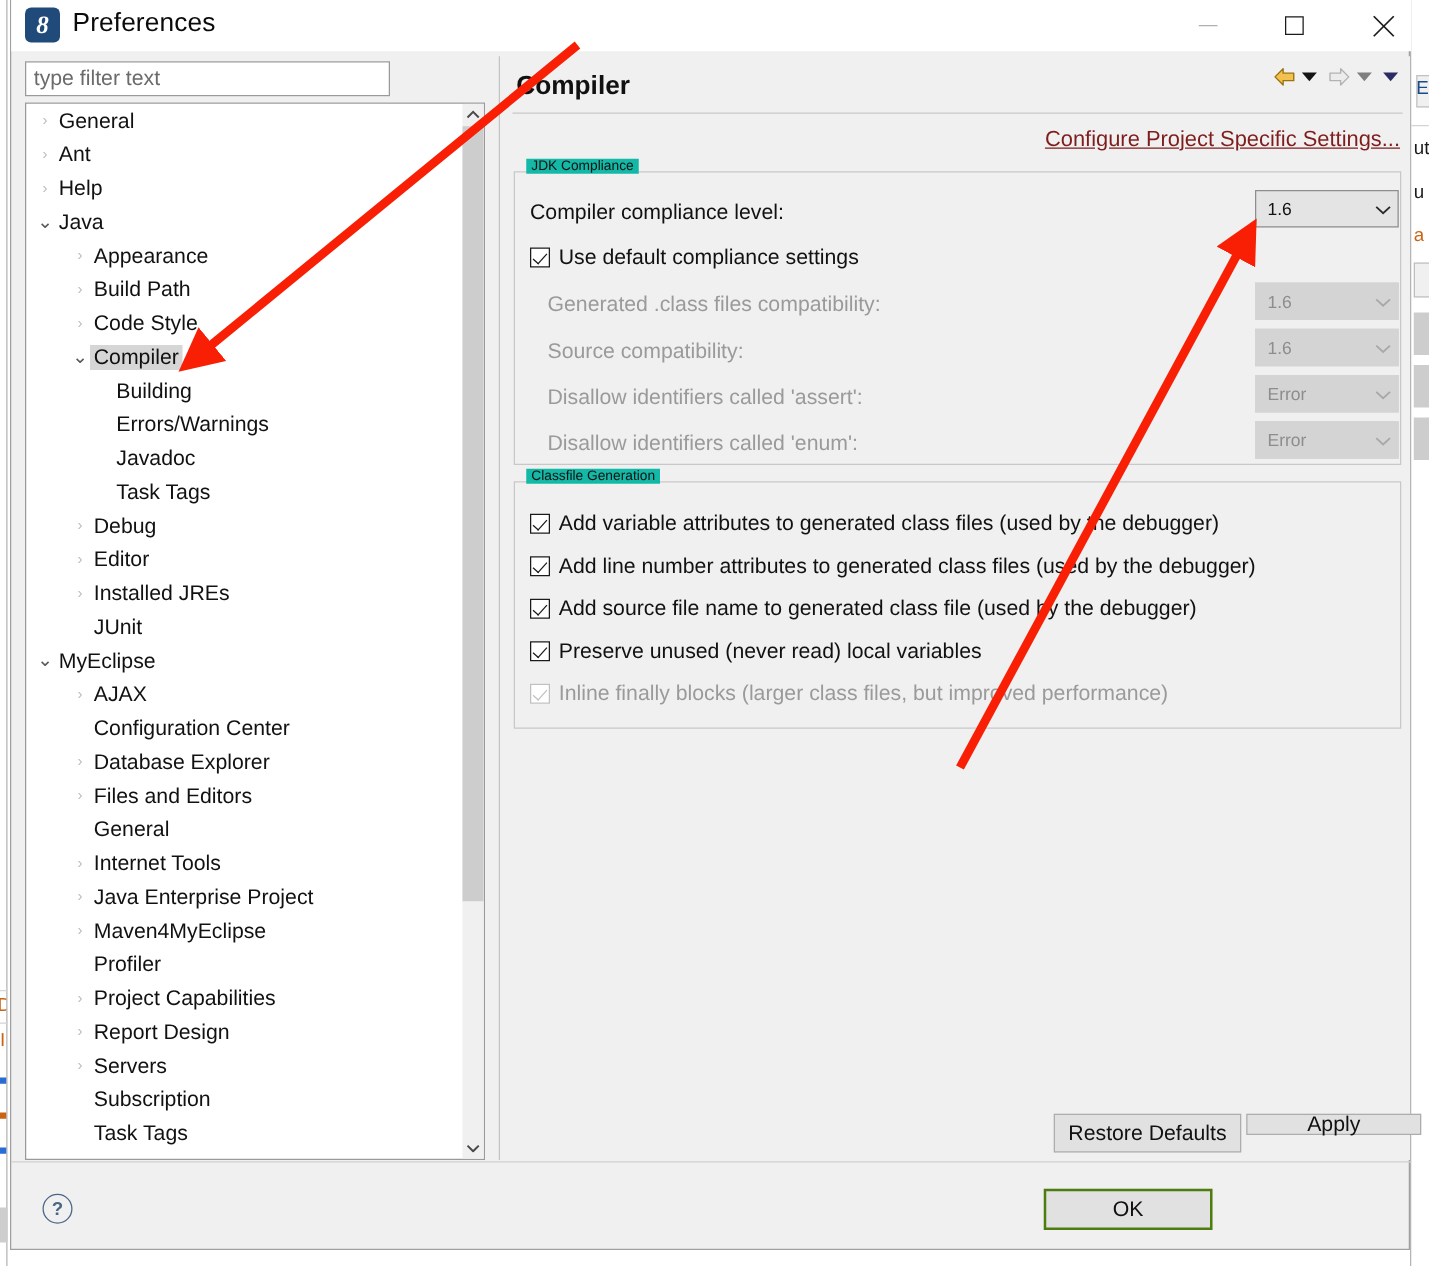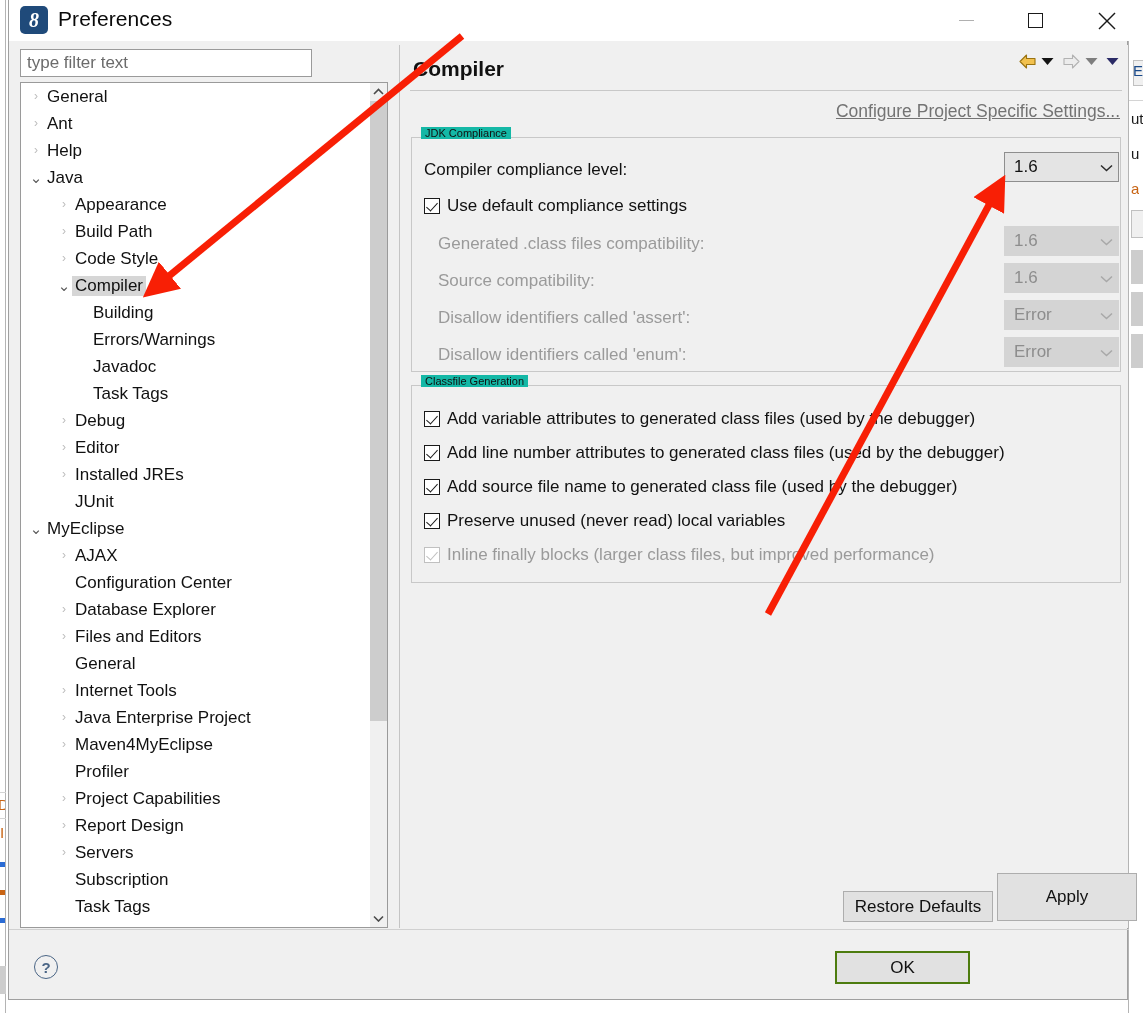--- a/index.html
+++ b/index.html
@@ -160,21 +160,21 @@
     display:flex; align-items:center; gap: 4px;
   }
   #nav-icons .nav-i { display:flex; align-items:center; justify-content:center; cursor:default; }
   #title-rule {
     position:absolute; left: 10px; top: 45px; width: 712px; height:1px;
     background:#c8c8c8;
   }
   #cfg-link {
     position:absolute; right: 8px; top: 56px;
     font-size: 17.5px;
-    color: #737373;
+    color: #7f1d1d;
     text-decoration: underline;
     cursor: pointer;
     white-space: nowrap;
   }
 
   .group {
     position:absolute;
     border: 1px solid #c8c8c8;
     background: transparent;
   }
@@ -197,21 +197,21 @@
   }
   .field-label.dim { color:#9a9a9a; }
 
   .combo {
     position:absolute;
     width: 115px; height: 30px;
     background: #e4e4e4;
     border: 1px solid #8e8e8e;
     display:flex; align-items:center;
     padding-left: 9px;
-    font-size: 17px;
+    font-size: 14px;
     color: #111111;
     cursor: default;
   }
   .combo .cv { flex: 1; }
   .combo .carat { width: 24px; text-align:center; color:#2b2b2b; font-size: 13px; }
   .combo.disabled {
     background: #d4d4d4;
     border-color: #d4d4d4;
     color: #8d8d8d;
   }
@@ -250,21 +250,21 @@
     position:absolute;
     background:#e1e1e1;
     border:1px solid #adadad;
     font-size: 17px;
     color:#111111;
     display:flex; align-items:center; justify-content:center;
     cursor: default;
     font-family: "Liberation Sans", sans-serif;
   }
   #btn-restore { left: 834px; top: 891px; width: 150px; height: 31px; }
-  #btn-apply   { left: 988px; top: 873px; width: 140px; height: 48px; }
+  #btn-apply   { left: 988px; top: 891px; width: 140px; height: 17px; }
 
   
   #footer-rule { position:absolute; left:0; top:929px; width:1120px; height:1px; background:#d0d0d0; }
   #help-btn {
     position:absolute; left: 25px; top: 955px;
     width: 24px; height: 24px;
     border: 1.6px solid #4a6585;
     border-radius: 50%;
     display:flex; align-items:center; justify-content:center;
     color:#4a6585; font-size: 15px; font-weight: bold;

